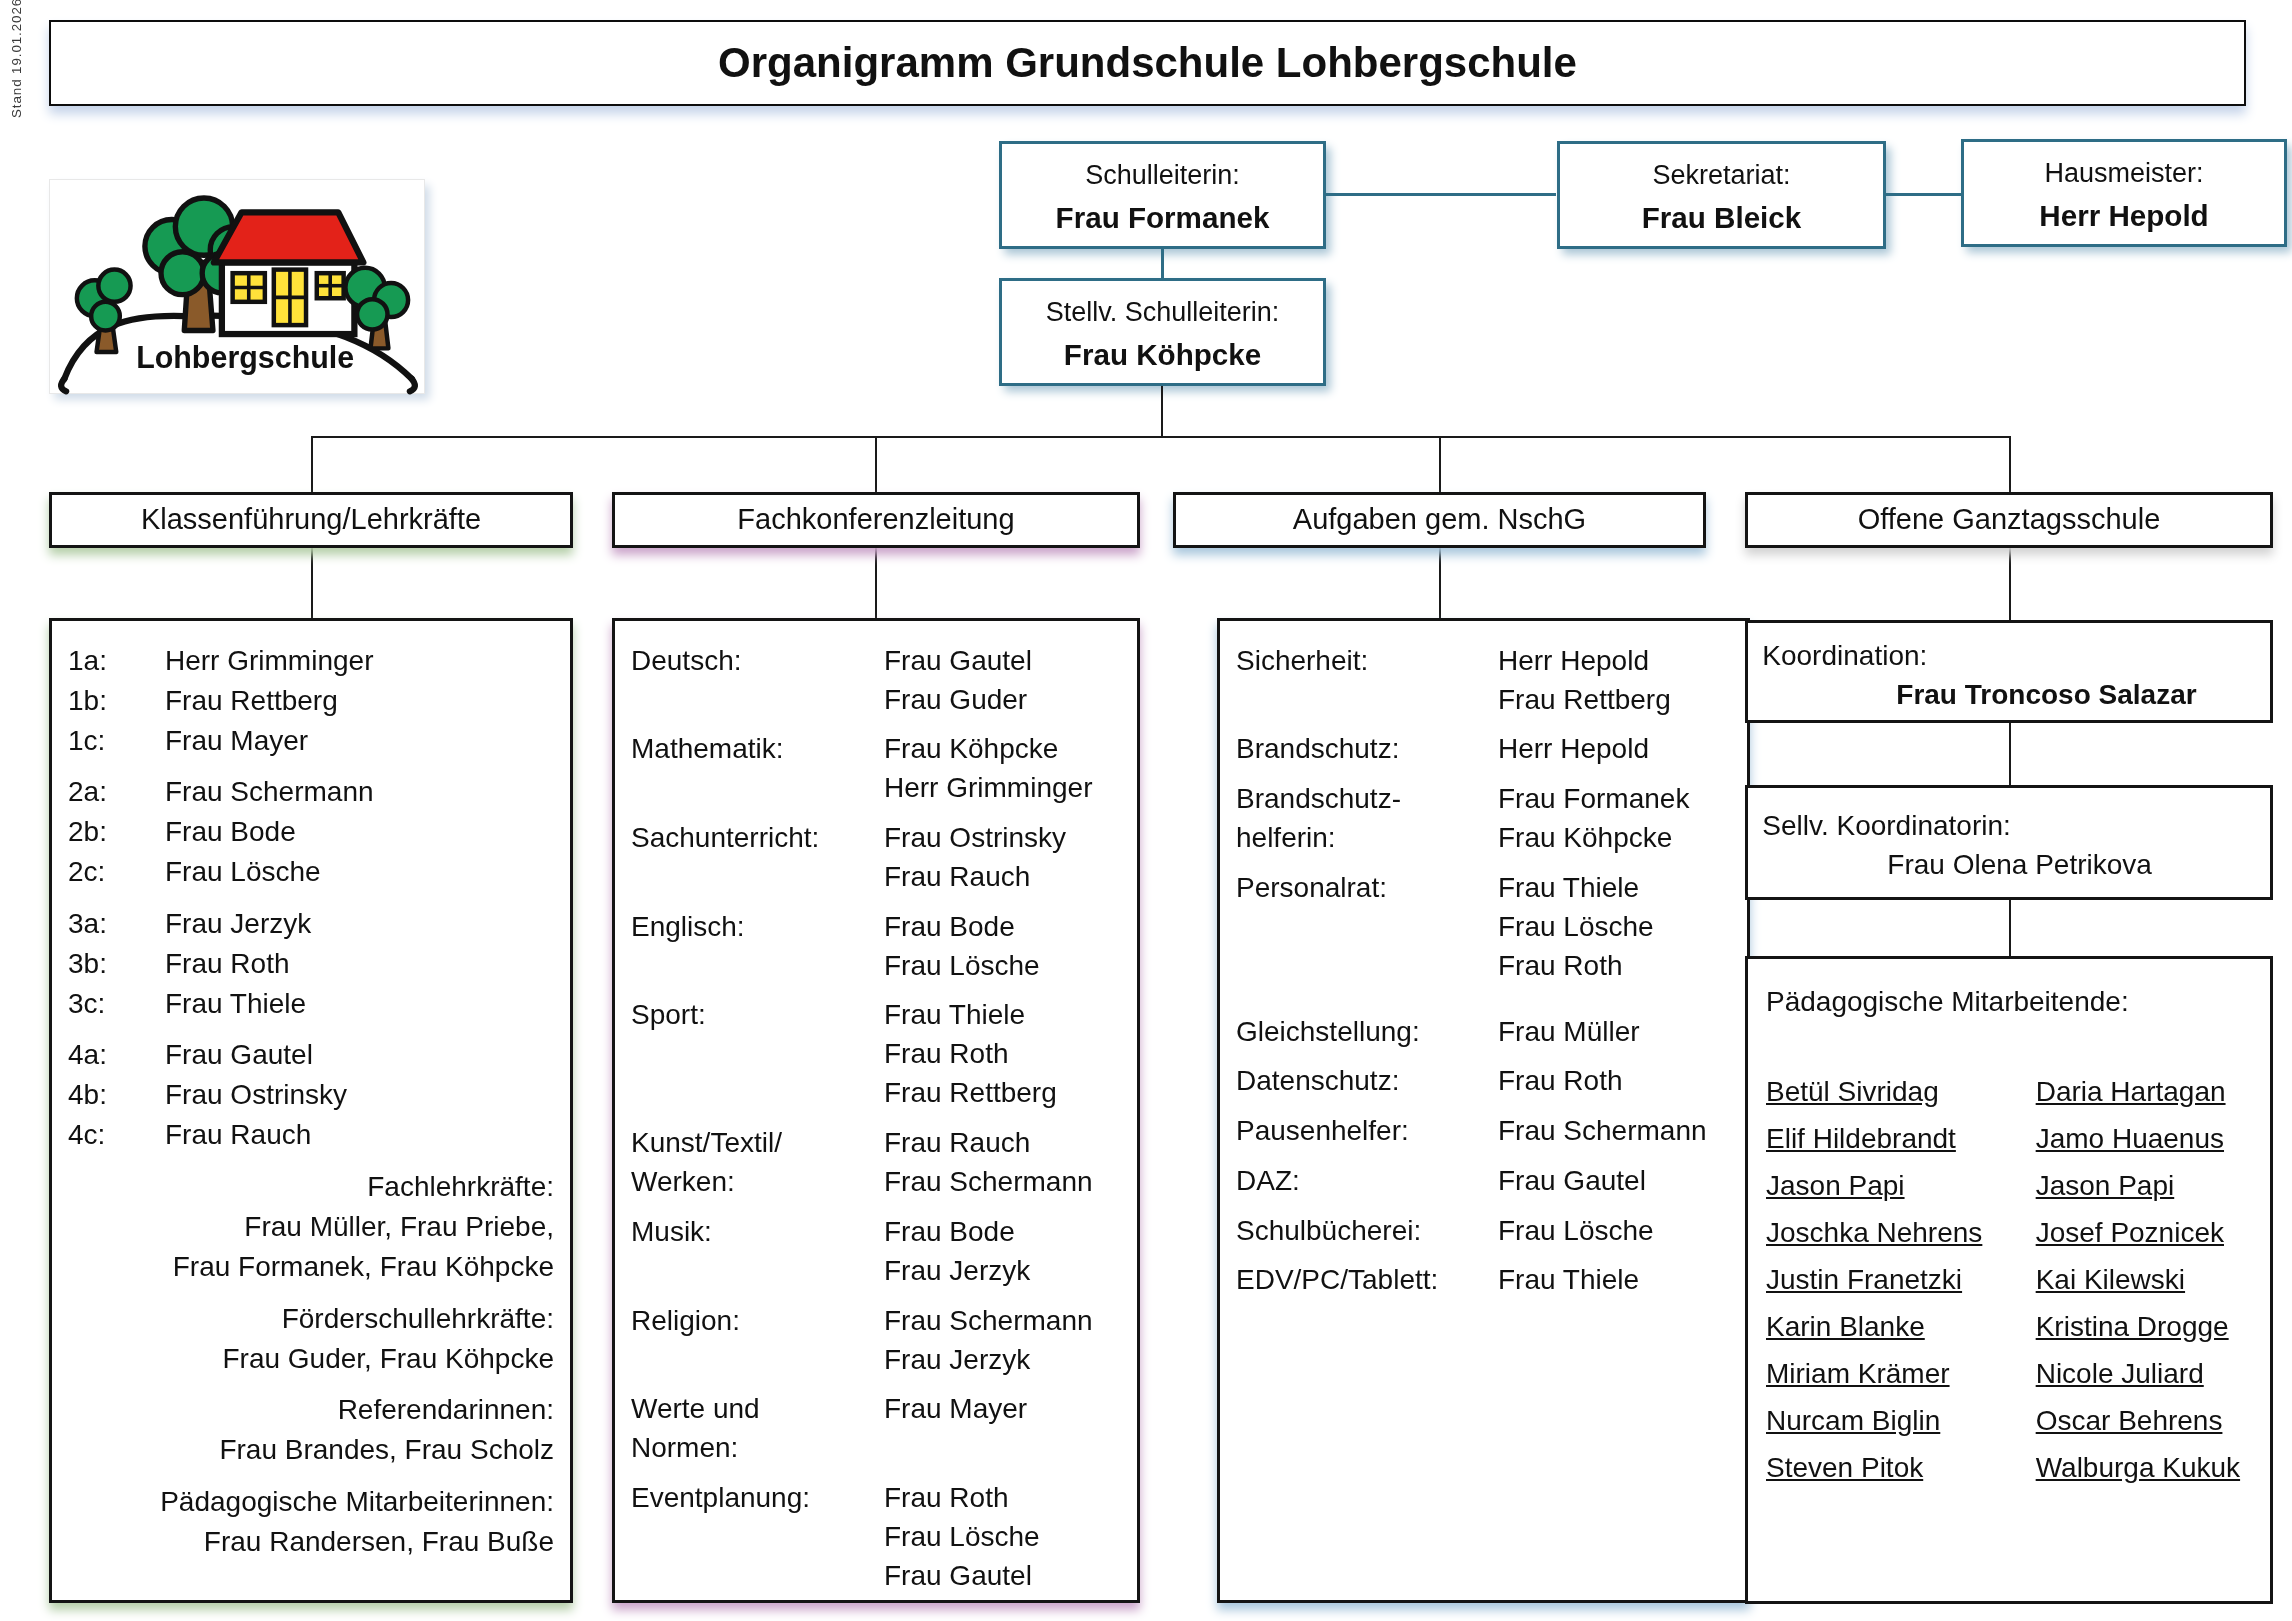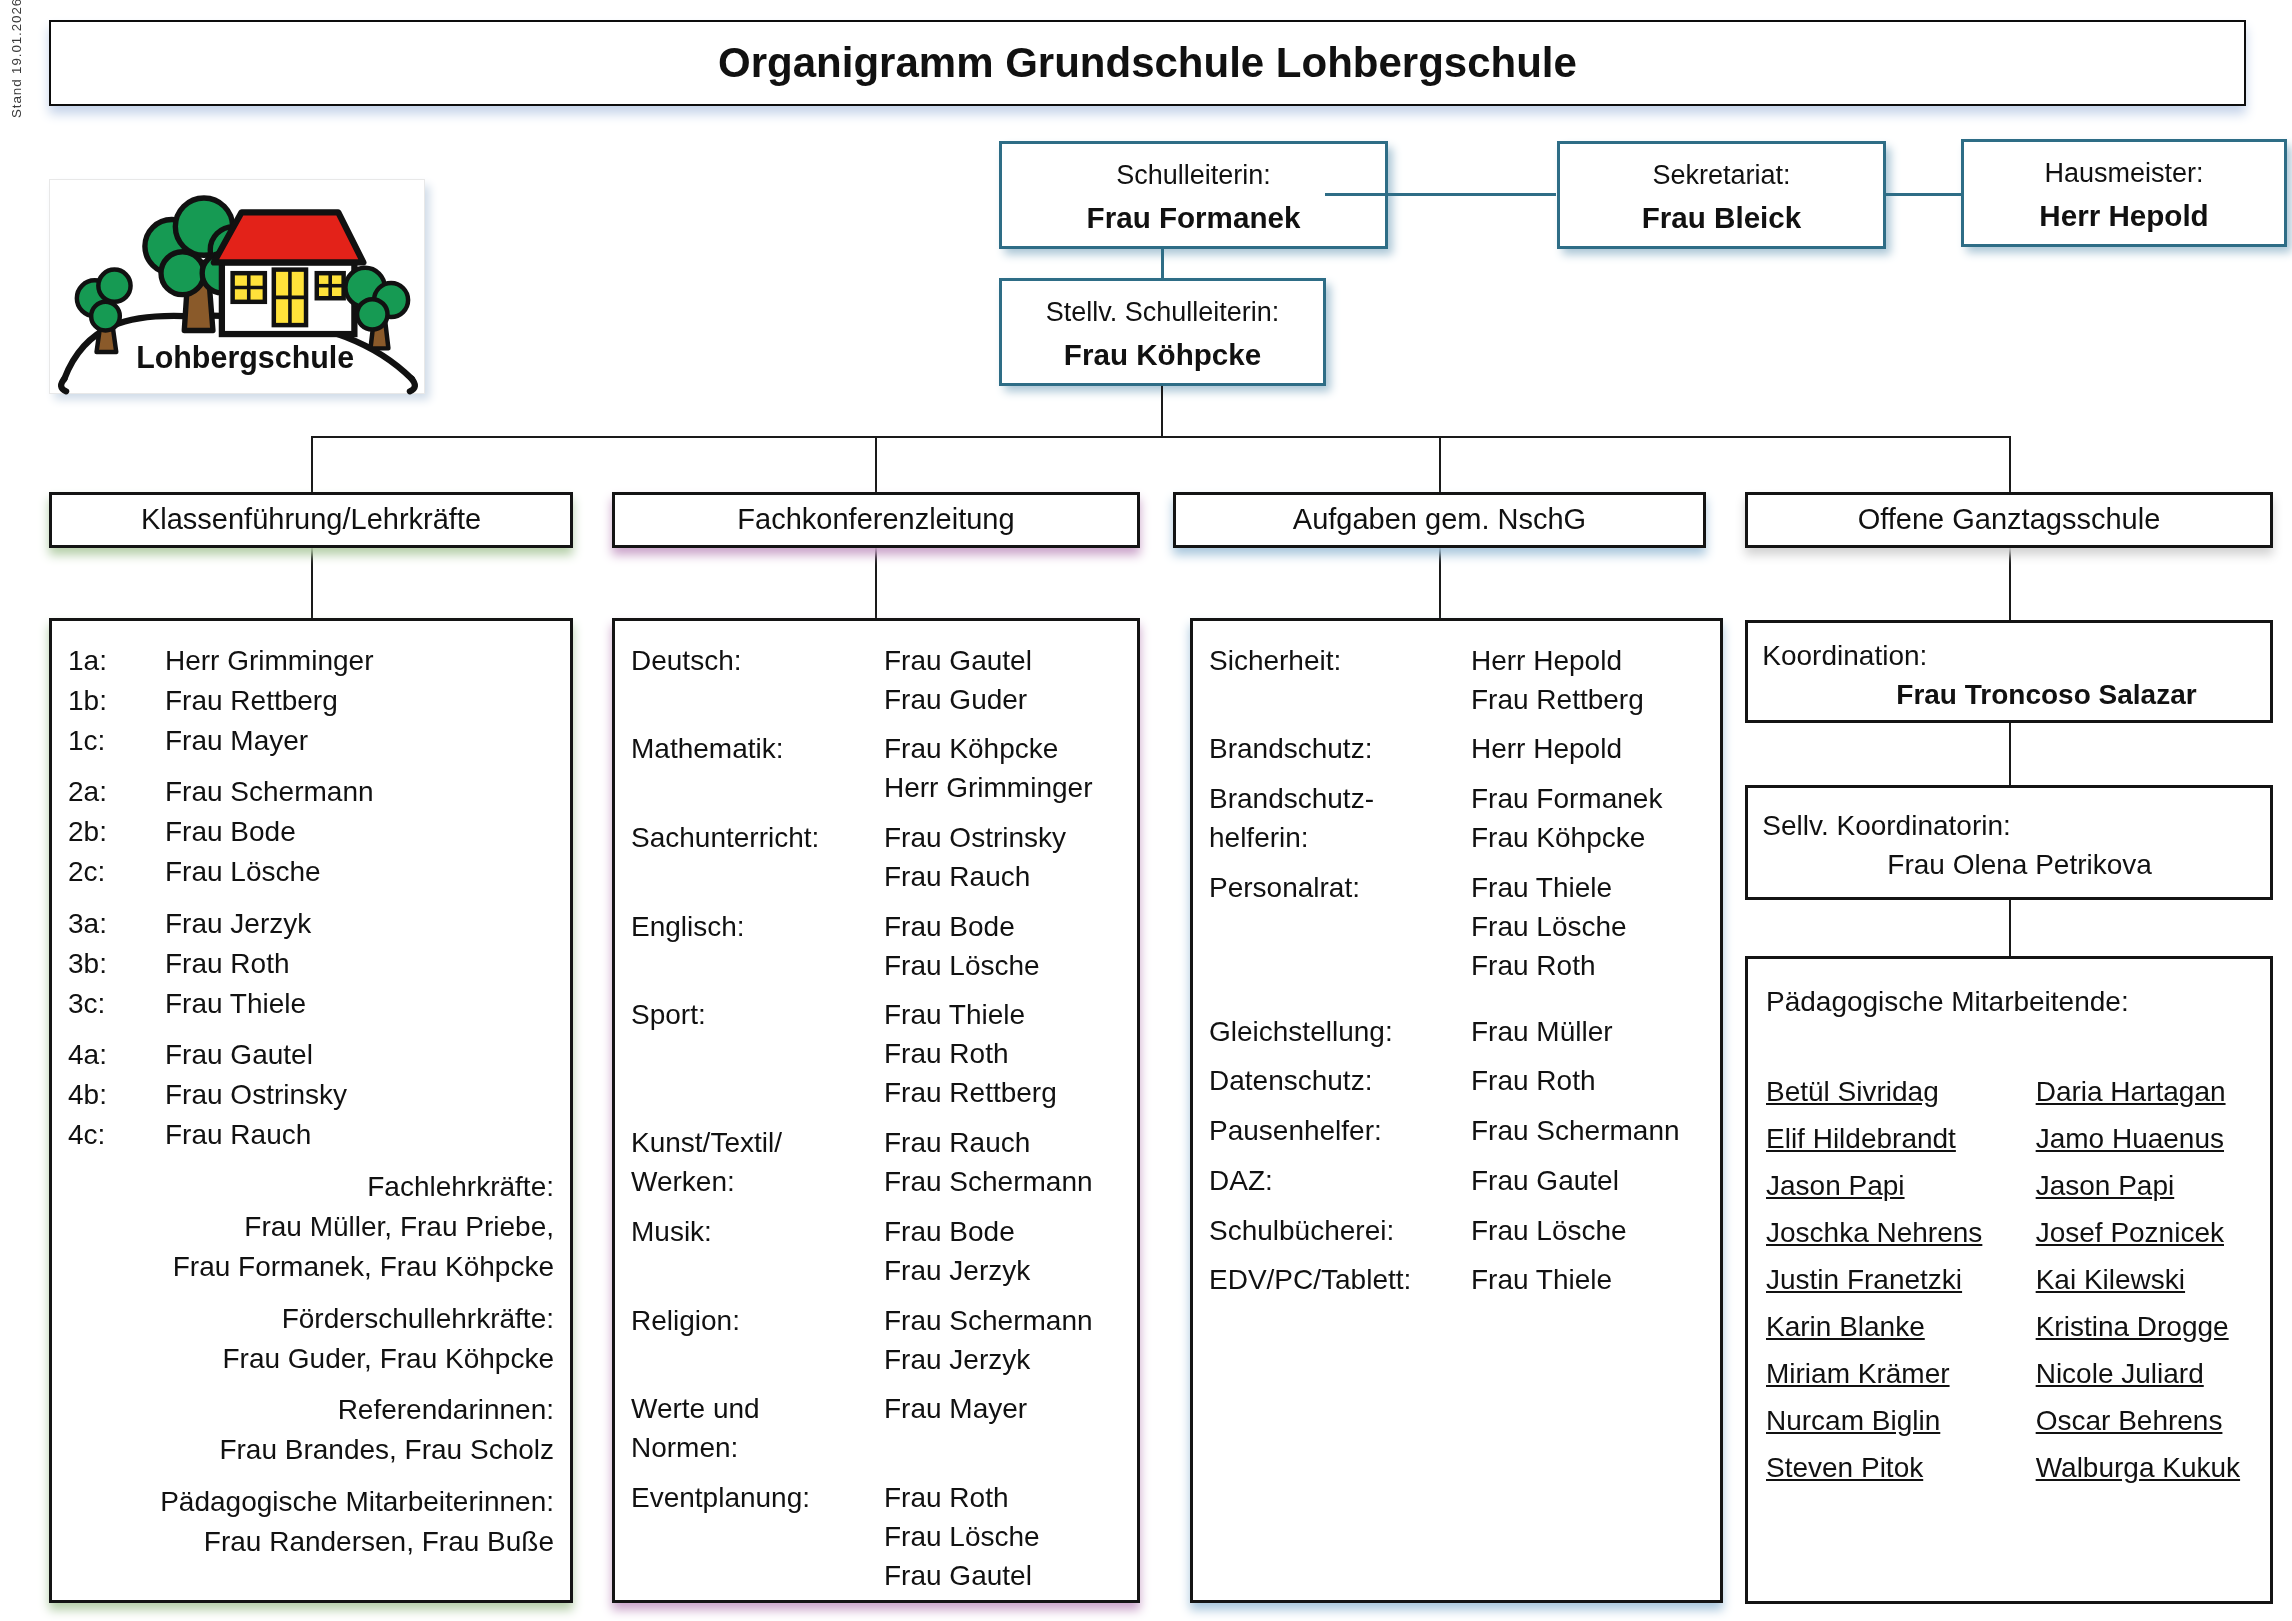--- a/index.html
+++ b/index.html
@@ -27,21 +27,21 @@
 
   .header-box{top:492px;height:56px;text-align:center;line-height:49px;font-size:29px;}
   .hb1{left:49px;width:524px;box-shadow:0 7.2px 9.9px #b5cfa9;}
   .hb2{left:612px;width:528px;box-shadow:0 7.2px 9.9px #cba4ca;}
   .hb3{left:1173px;width:533px;box-shadow:0 7.2px 9.9px #a9c7dd;}
   .hb4{left:1745px;width:528px;box-shadow:0 7.2px 9.9px #d2d2d2;}
 
   .content-box{top:618px;height:985px;font-size:28px;padding:19.7px 16px;}
   .cb1{left:49px;width:524px;box-shadow:0 7.2px 9.9px #b5cfa9;}
   .cb2{left:612px;width:528px;box-shadow:0 7.2px 9.9px #cba4ca;}
-  .cb3{left:1190px;width:533px;box-shadow:0 7.2px 9.9px #a9c7dd;}
+  .cb3{left:1217px;width:533px;box-shadow:0 7.2px 9.9px #a9c7dd;}
 
   .class-group{margin-bottom:11.6px;}
   .class-row{display:flex;line-height:40px;}
   .class-label{width:97px;flex:0 0 97px;}
   .staff-section{margin-top:11.6px;}
   .section-heading,.section-line{line-height:40px;text-align:right;}
 
   .pair-row{display:flex;margin-bottom:10.7px;}
   .pair-row.spaced{margin-top:27px;}
   .pair-label{flex:0 0 253px;}
@@ -114,21 +114,21 @@
       <path d="M358 188 l4 -34 l12 0 l4 34 Z" fill="#8a5a2a" stroke="#111" stroke-width="5" stroke-linejoin="round"></path>
       <g fill="#169a53" stroke="#111" stroke-width="5">
         <circle cx="352" cy="120" r="22"></circle>
           <circle cx="381" cy="134" r="19"></circle>
           <circle cx="360" cy="150" r="17"></circle>
       </g>
       <text x="218" y="210" text-anchor="middle" font-family="Liberation Sans, sans-serif" font-size="34" font-weight="bold" fill="#111">Lohbergschule</text>
     </svg>
   </div>
 
-  <div class="box teal-box" style="left:999px;top:141px;width:389px;height:108px;">
+  <div class="box teal-box" style="left:999px;top:141px;width:327px;height:108px;">
     <div class="teal-role">Schulleiterin:</div>
     <div class="teal-name">Frau Formanek</div>
   </div>
   <div class="box teal-box" style="left:1557px;top:141px;width:329px;height:108px;">
     <div class="teal-role">Sekretariat:</div>
     <div class="teal-name">Frau Bleick</div>
   </div>
   <div class="box teal-box" style="left:1961px;top:139px;width:326px;height:108px;">
     <div class="teal-role">Hausmeister:</div>
     <div class="teal-name">Herr Hepold</div>

